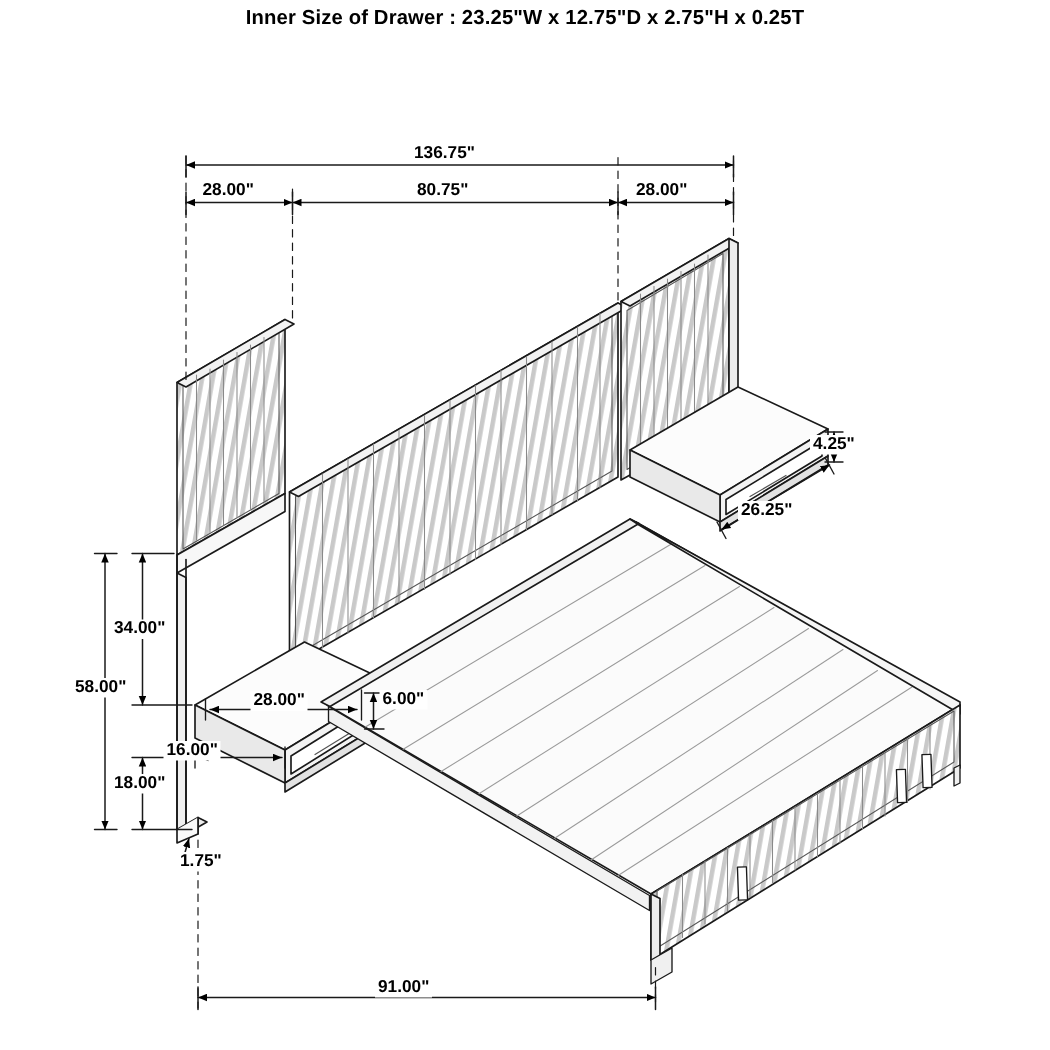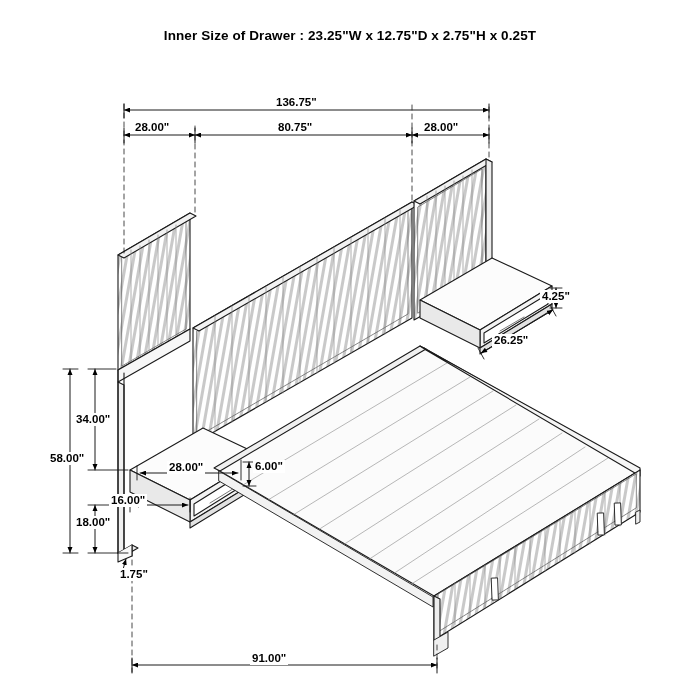--- a/index.html
+++ b/index.html
@@ -16,21 +16,21 @@
     overflow: hidden;
   }
   #stage {
     position: relative;
     width: 700px;
     height: 700px;
   }
   #title {
     position: absolute;
     left: 0;
-    top: 28px;
+    top: 4px;
     width: 700px;
     text-align: center;
     font-size: 13.5px;
     font-weight: bold;
     letter-spacing: 0.1px;
     color: #000;
   }
   svg#drawing {
     position: absolute;
     left: 0;

